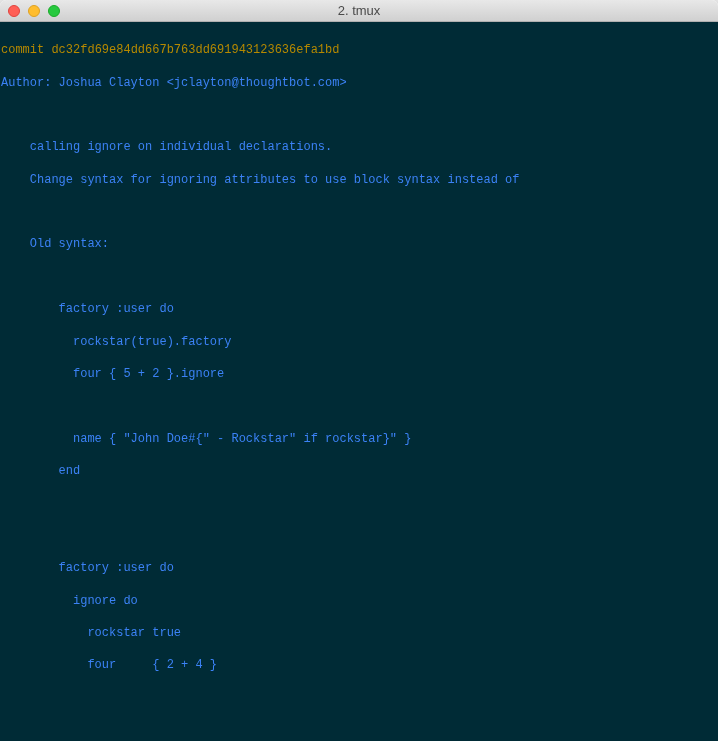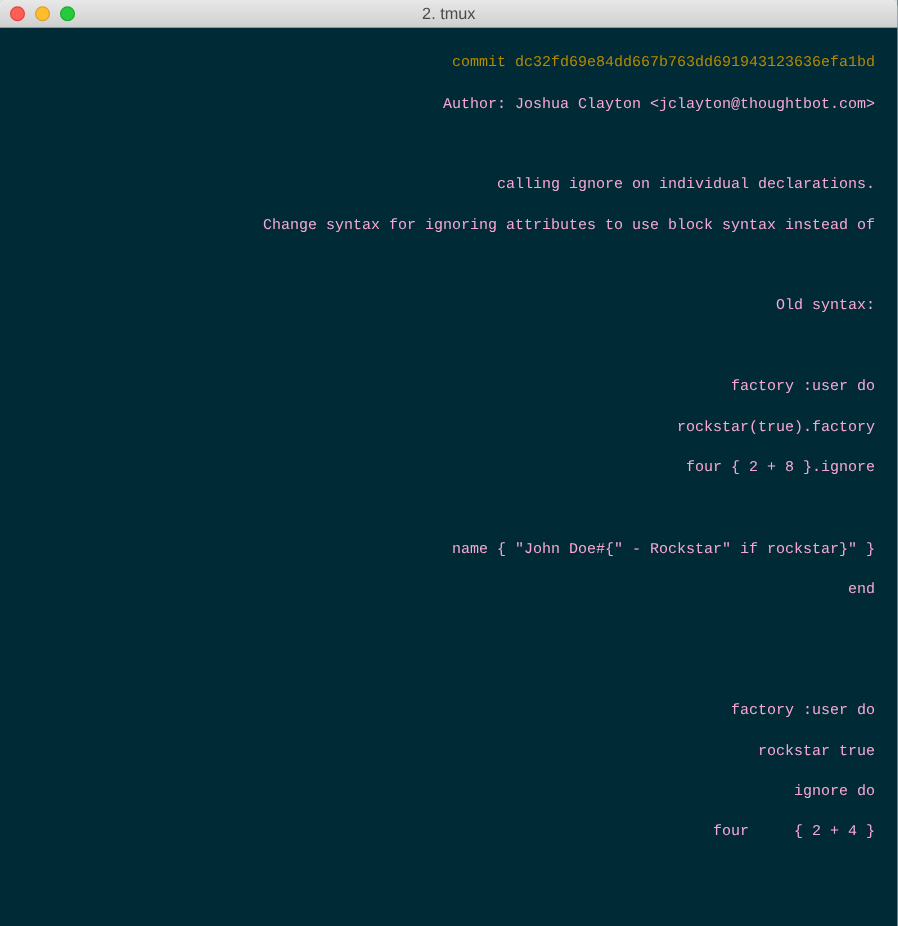--- a/index.html
+++ b/index.html
@@ -1,15 +1,15 @@
 <!DOCTYPE html>
 <html><head>
   <meta charset="utf-8">
   <style>
-    * { margin: 0; padding: 0; box-sizing: border-box; text-align: right; }
+    * { margin: 0; padding: 0; box-sizing: border-box; }
     body {
       font-family: Menlo, Monaco, "Courier New", monospace;
       font-size: 12px;
       background: #f0f0f0;
       width: 718px;
       height: 741px;
       overflow: hidden;
     }
     .window {
       width: 718px;
@@ -48,29 +48,29 @@
       left: 50%;
       transform: translateX(-50%);
       color: #4a4a4a;
       font-size: 13px;
       font-family: -apple-system, "Helvetica Neue", sans-serif;
     }
     .terminal {
       flex: 1;
       background: #002b36;
       color: #839496;
-      padding: 4px 18px;
+      padding: 4px 1px;
       line-height: 1.35;
       white-space: pre;
       overflow: hidden;
       font-size: 12px;
     }
     .line { white-space: pre; }
     .c-yellow { color: #b58900; }
-    .c-teal   { color: #f9a8d4; }
+    .c-teal   { color: #3b82f6; }
   </style>
 </head>
 <body>
 
 <div class="window">
   <div class="titlebar">
     <div class="traffic-lights">
       <div class="traffic-light tl-close"></div>
       <div class="traffic-light tl-min"></div>
       <div class="traffic-light tl-max"></div>
@@ -81,29 +81,29 @@
 <div class="line"><span class="c-yellow">commit</span><span class="c-yellow"> </span><span class="c-yellow">dc32fd69e84dd667b763dd691943123636efa1bd</span></div>
 <div class="line c-teal">Author: Joshua Clayton &lt;jclayton@thoughtbot.com&gt;</div>
 <div class="line"> </div>
 <div class="line c-teal">    calling ignore on individual declarations.</div>
 <div class="line c-teal">    Change syntax for ignoring attributes to use block syntax instead of</div>
 <div class="line"> </div>
 <div class="line c-teal">    Old syntax:</div>
 <div class="line"> </div>
 <div class="line c-teal">        factory :user do</div>
 <div class="line c-teal">          rockstar(true).factory</div>
-<div class="line c-teal">          four { 2 + 8 }.ignore</div>
+<div class="line c-teal">          four { 5 + 2 }.ignore</div>
 <div class="line"> </div>
 <div class="line c-teal">          name { "John Doe#{" - Rockstar" if rockstar}" }</div>
 <div class="line c-teal">        end</div>
 <div class="line"> </div>
 <div class="line"> </div>
 <div class="line c-teal">        factory :user do</div>
+<div class="line c-teal">          ignore do</div>
 <div class="line c-teal">            rockstar true</div>
-<div class="line c-teal">          ignore do</div>
 <div class="line c-teal">            four     { 2 + 4 }</div>
 
 
 
 
 
 
 
 
 

